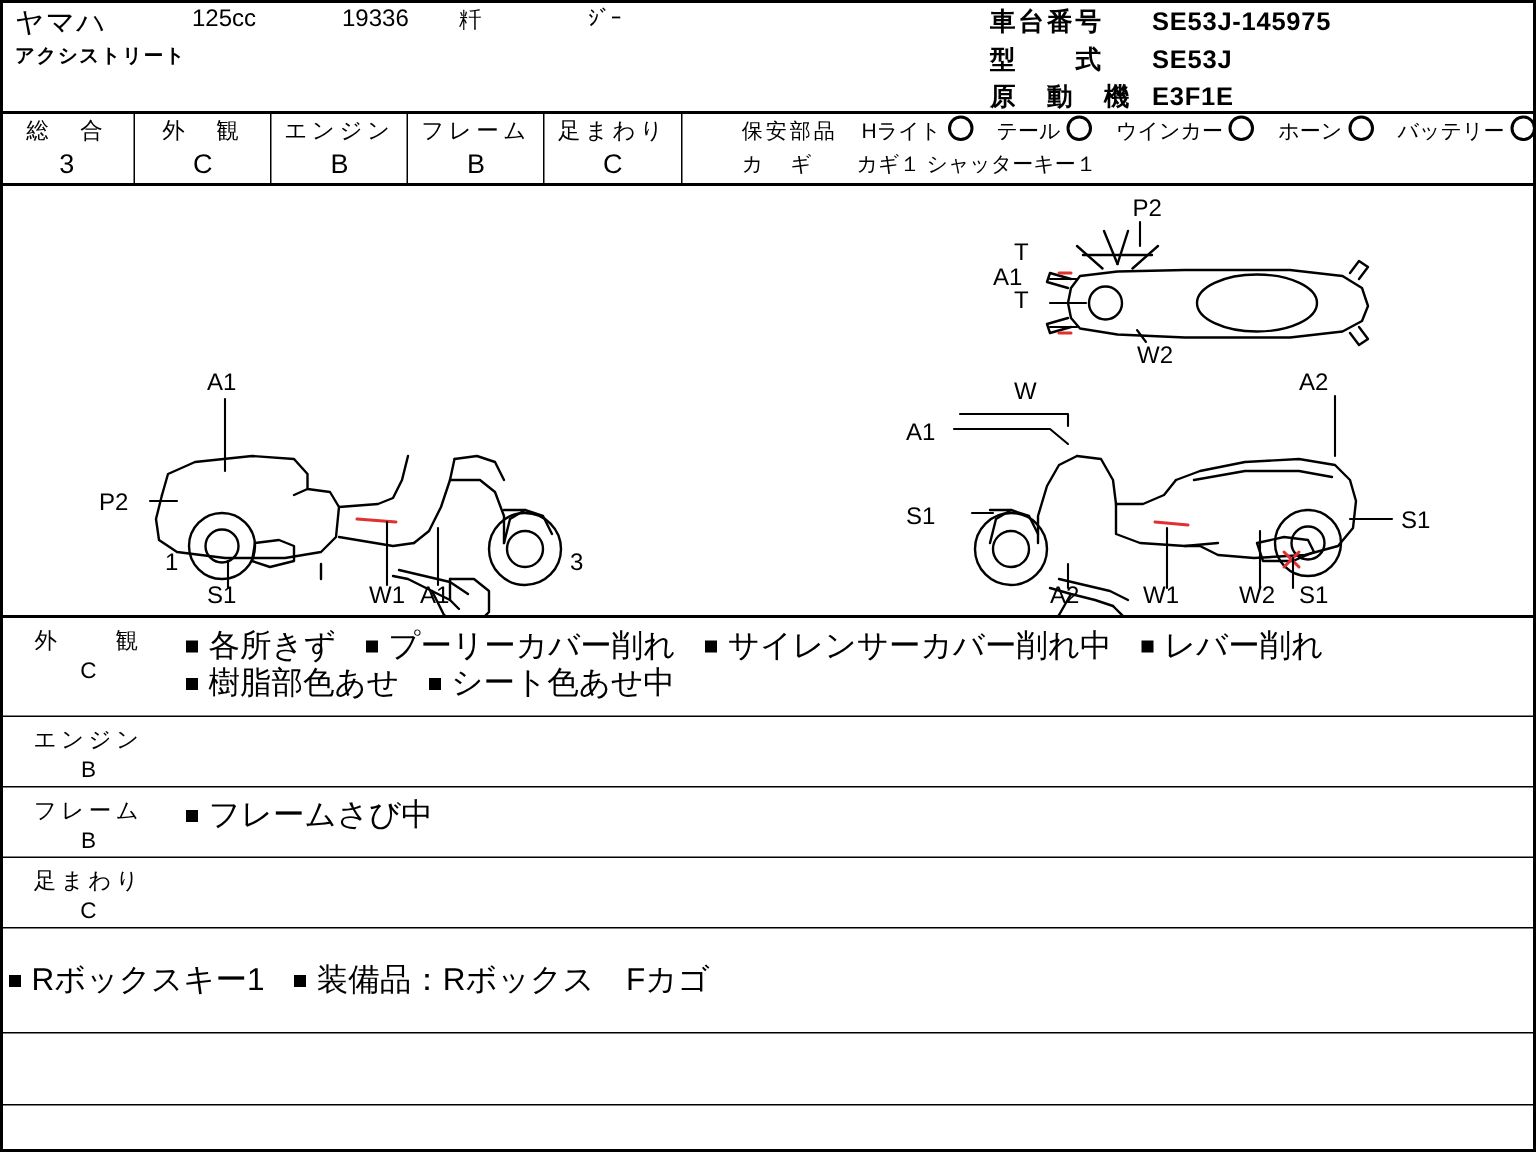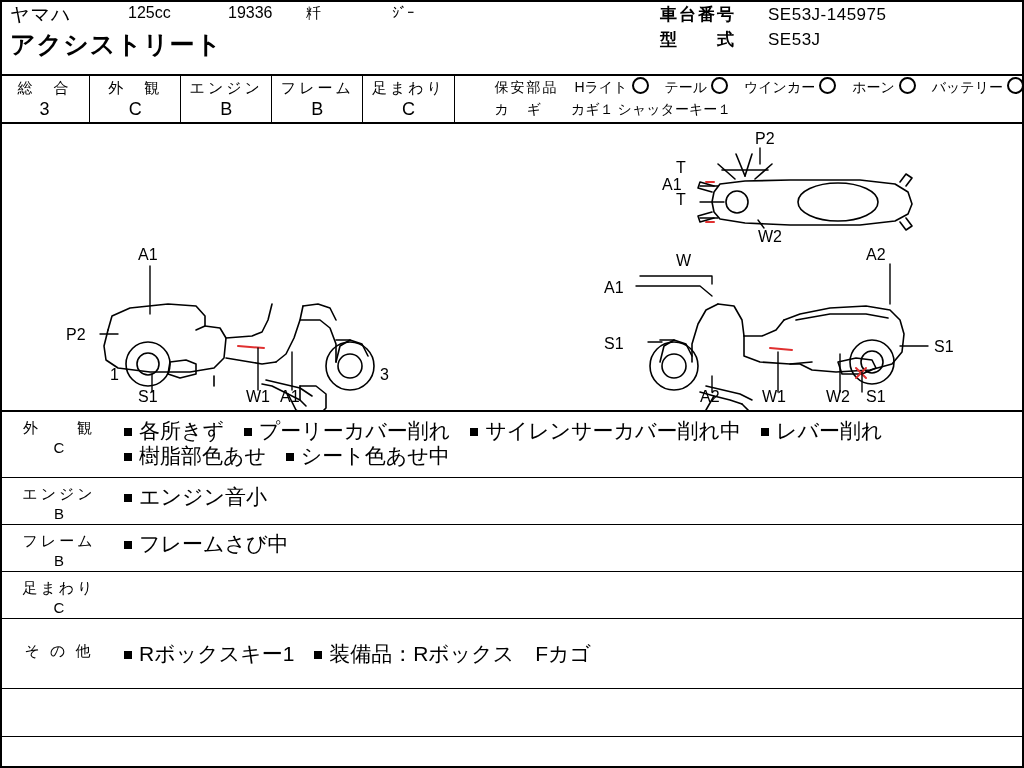--- a/index.html
+++ b/index.html
@@ -50,39 +50,39 @@
     font-size: 15px;
   }
   .shift {
     position: absolute;
     left: 392px; top: 4px;
     font-size: 15px;
   }
   .model-name {
     position: absolute;
     left: 10px; top: 28px;
-    font-size: 25px;
+    font-size: 13px;
     font-weight: bold;
     letter-spacing: 1px;
   }
   .hdr-right {
     position: absolute;
     left: 660px; top: 2px;
     font-size: 17px;
     line-height: 25px;
   }
   .hdr-right .row { white-space: nowrap; }
   .hdr-right .lbl {
     display: inline-block;
     font-weight: bold;
     letter-spacing: 2px;
     width: 108px;
   }
   .hdr-right .val {
-    font-weight: normal;
+    font-weight: bold;
     letter-spacing: 0.5px;
   }
 
   
   .grades {
     position: relative;
     height: 48px;
     border-bottom: 2px solid #000;
     box-sizing: border-box;
     display: flex;
@@ -218,20 +218,23 @@
     <div class="mileunit">粁</div>
     <div class="shift">ｼﾞｰ</div>
     <div class="model-name">アクシストリート</div>
 
     <div class="hdr-right">
       <div class="row">
         <span class="lbl">車台番号</span><span class="val">SE53J-145975</span>
       </div>
       <div class="row">
         <span class="lbl">型　　式</span><span class="val">SE53J</span>
+      </div>
+      <div class="row">
+        <span class="lbl">原　動　機</span><span class="val">E3F1E</span>
       </div>
     </div>
   </div>
 
   <div class="grades">
     <div class="grade-cell" style="width:93px;">
       <span class="g-label">総　合</span>
       <span class="g-value">3</span>
     </div>
     <div class="grade-cell" style="width:94px;">
@@ -440,46 +443,40 @@
         <span class="citem"><span class="sq"></span><span>樹脂部色あせ</span></span>
         <span class="citem"><span class="sq"></span><span>シート色あせ中</span></span>
       </div>
     </div>
 
     <div class="crow">
       <div class="c-label">
         <span class="t">エンジン</span>
         <span class="g">B</span>
       </div>
-      <div class="c-body">
-        <span class="citem"><span class="sq"></span><span>エンジン音小</span></span>
-      </div>
     </div>
 
     <div class="crow">
       <div class="c-label">
         <span class="t">フレーム</span>
         <span class="g">B</span>
       </div>
       <div class="c-body">
         <span class="citem"><span class="sq"></span><span>フレームさび中</span></span>
       </div>
     </div>
 
     <div class="crow">
       <div class="c-label">
         <span class="t">足まわり</span>
         <span class="g">C</span>
       </div>
     </div>
 
     <div class="crow row-other">
-      <div class="c-label" style="padding-top:22px;">
-        <span class="t">そ の 他</span>
-      </div>
       <div class="c-body">
         <span class="citem"><span class="sq"></span><span>Rボックスキー1</span></span>
         <span class="citem"><span class="sq"></span><span>装備品：Rボックス　Fカゴ</span></span>
       </div>
     </div>
 
     <div class="crow row-blank">
       <div class="c-label"></div>
       <div class="c-body"></div>
     </div>

